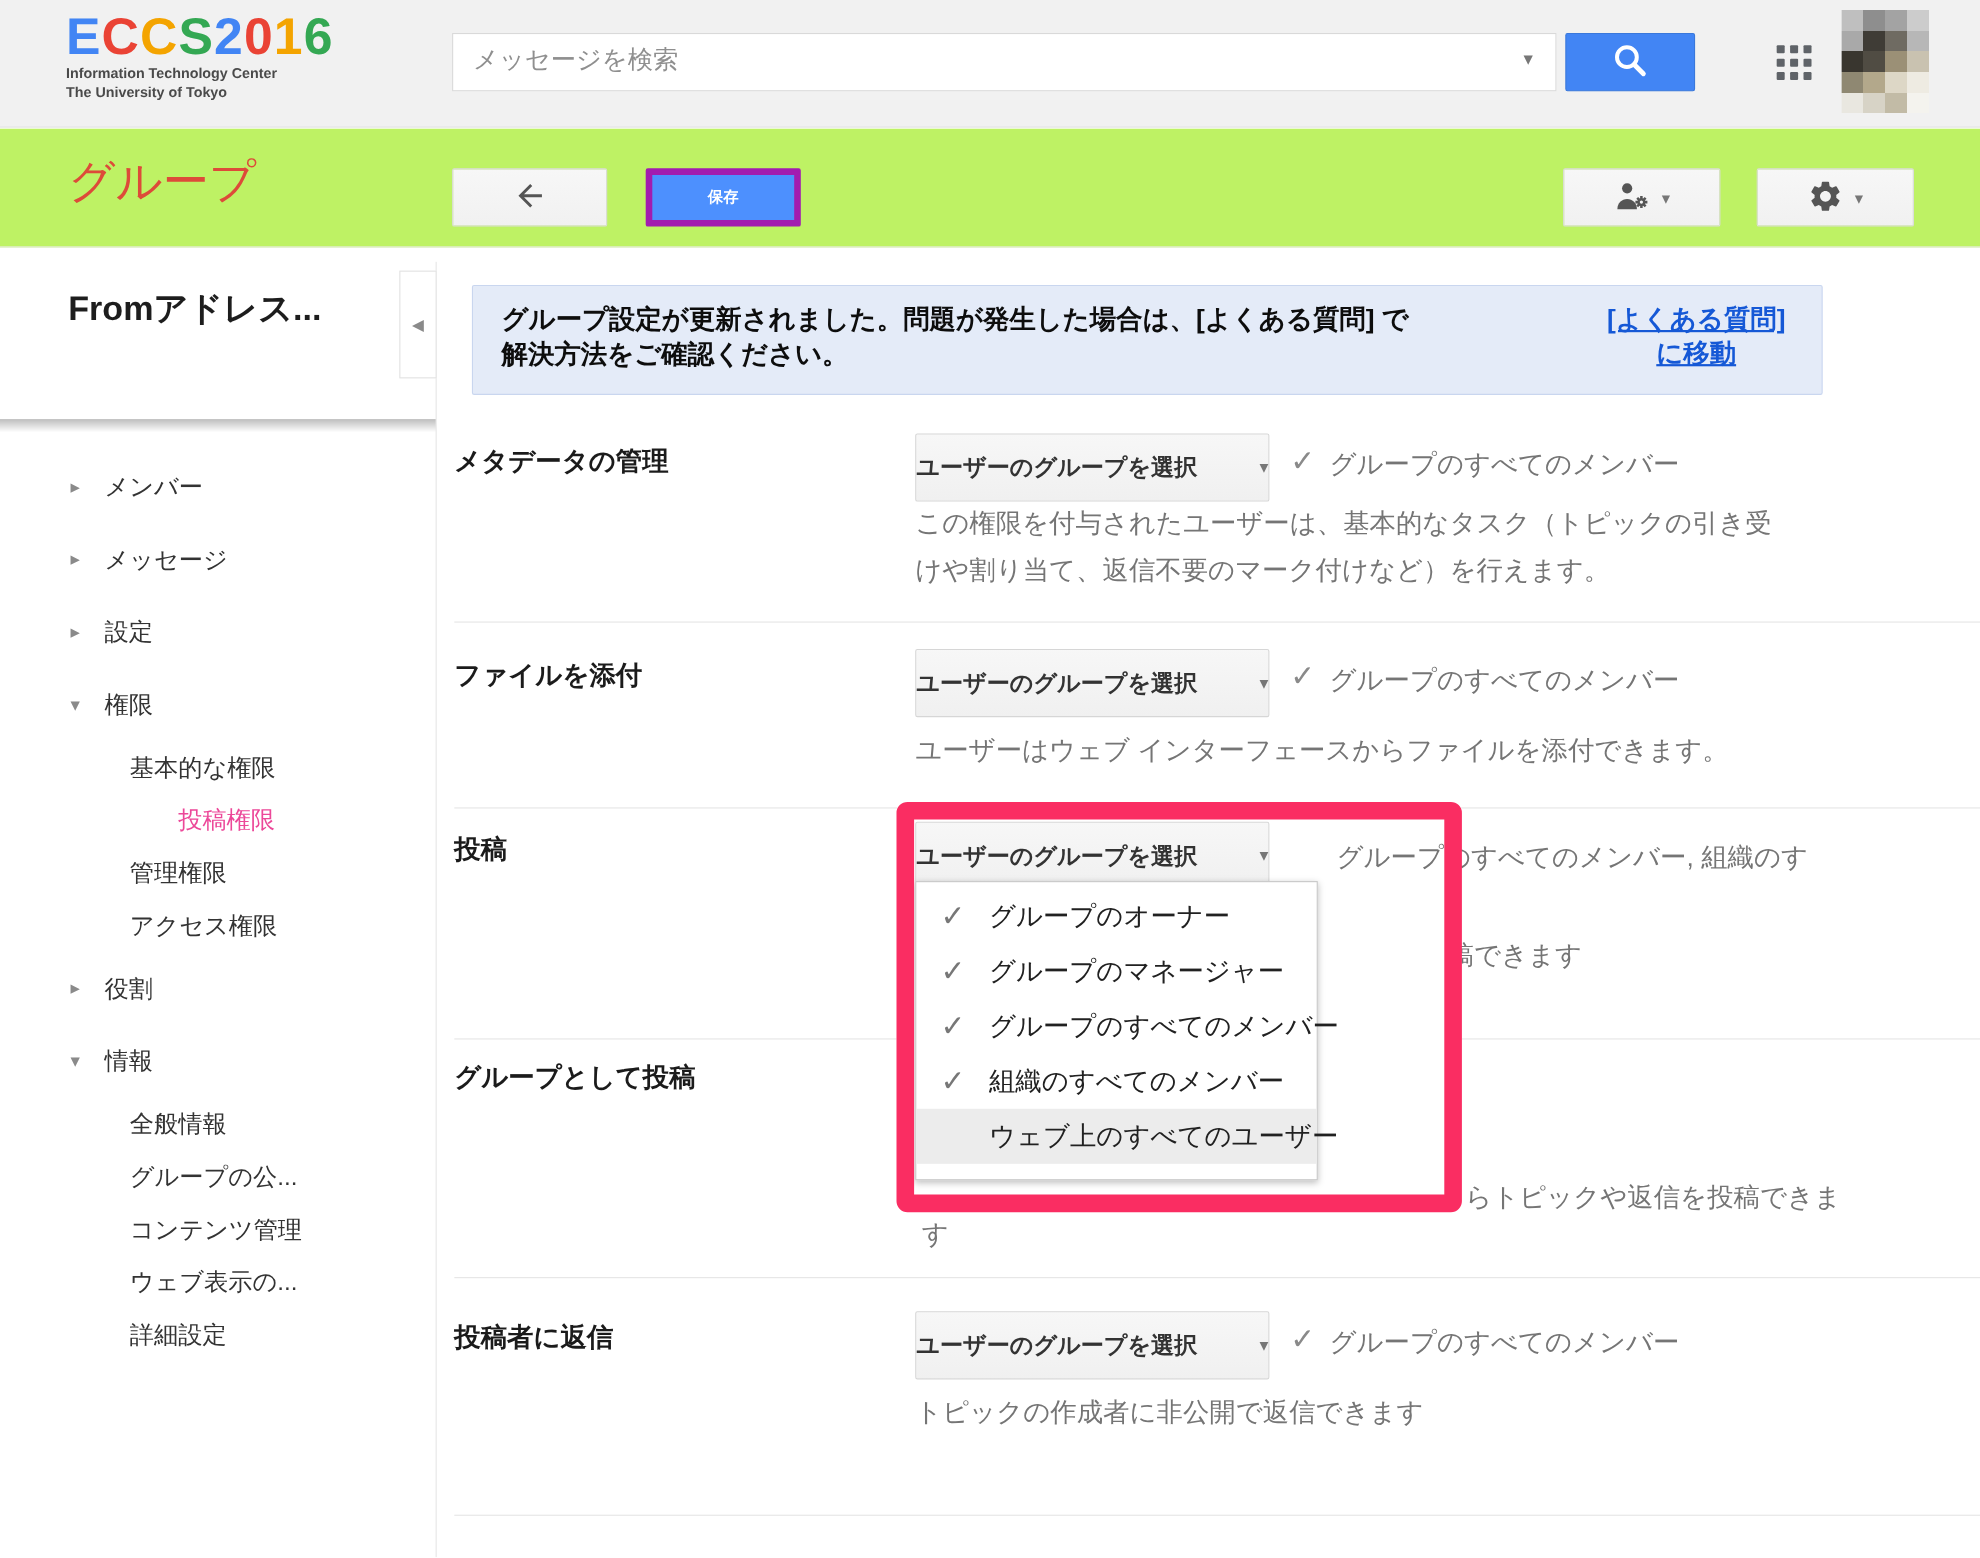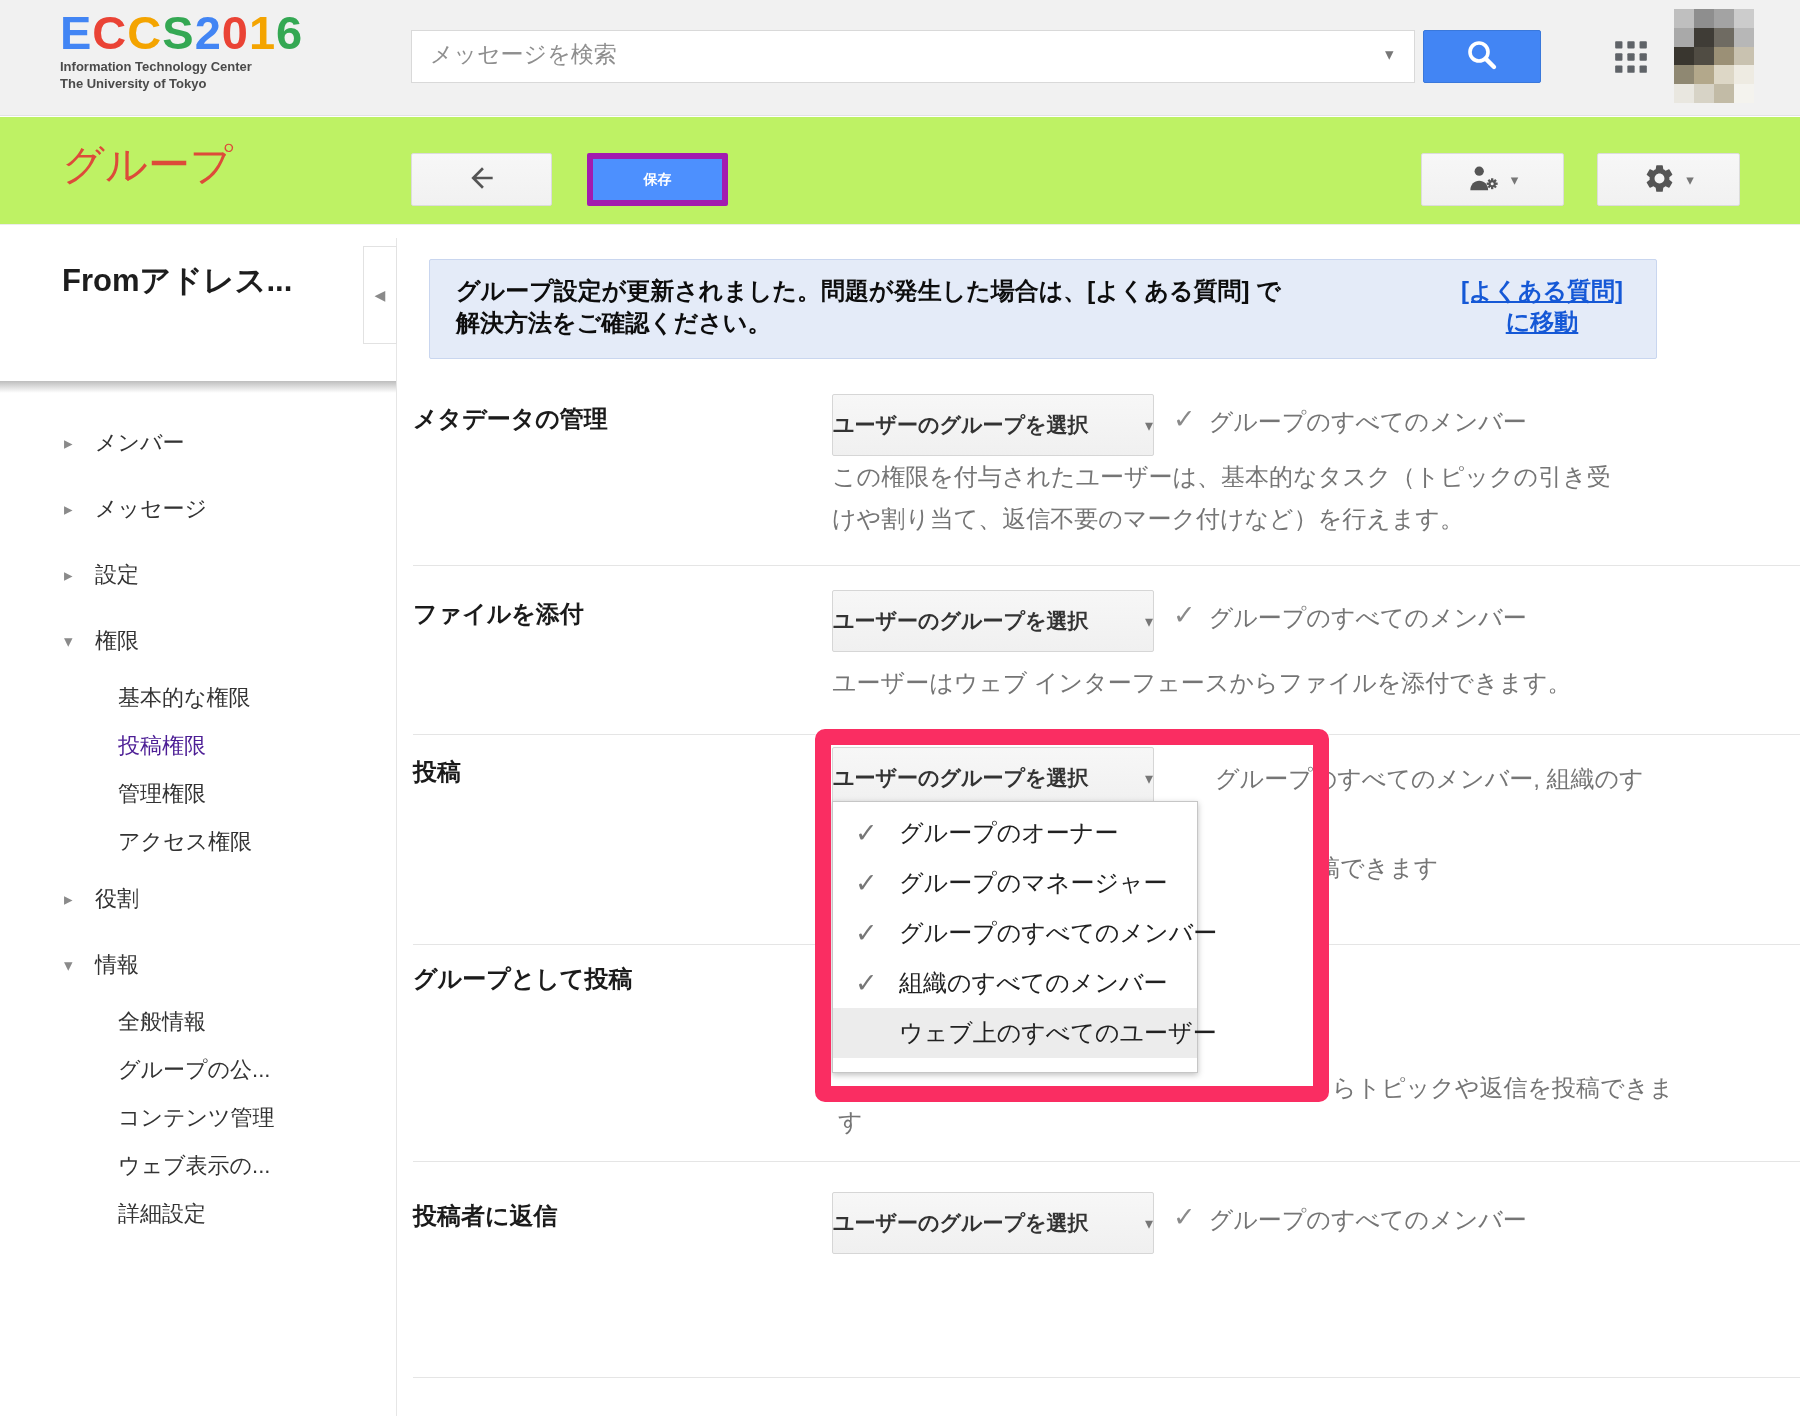--- a/index.html
+++ b/index.html
@@ -31,21 +31,21 @@
   
   .sidebar { position:absolute; left:0; top:238px; width:397px; height:1178px; background:#fff; border-right:1px solid #e6e6e6; }
   .group-name { position:absolute; left:62px; top:22px; font-size:31px; font-weight:bold; color:#1d1d1d; white-space:nowrap; }
   .collapse-btn { position:absolute; left:363px; top:8px; width:34px; height:98px; background:#fff; border:1px solid #e2e2e2; display:flex; align-items:center; justify-content:center; color:#8a8a8a; font-size:14px; cursor:pointer; }
   .side-shadow { position:absolute; left:0; top:143px; width:100%; height:12px; background:linear-gradient(to bottom, rgba(0,0,0,0.26), rgba(255,255,255,0)); }
   .side-menu { position:absolute; left:0; top:172px; width:100%; }
   .sm-item { position:relative; display:flex; align-items:center; font-size:22px; color:#333; cursor:pointer; }
   .sm-item.lvl0 { height:66px; padding-left:95px; }
   .sm-item.lvl1 { height:48px; padding-left:118px; }
   .sm-tri { position:absolute; left:64px; top:50%; transform:translateY(-50%); font-size:17px; color:#8a8a8a; }
-  .sm-item.selected { color:#4c1d95; }
+  .sm-item.selected { color:#ec4899;margin-left:44px; }
 
   
   .main { position:absolute; left:398px; top:238px; width:1402px; height:1178px; background:#fff; }
   .banner { position:absolute; left:31px; top:5px; width:1228px; height:100px; background:#e4ebf8; border:1px solid #c9d6ef; border-radius:2px; display:flex; justify-content:space-between; padding:15px 24px 0 26px;margin-top:16px; }
   .banner-msg { width:830px; font-size:24px; font-weight:bold; color:#0d0d0d; line-height:32px; }
   .banner-link { width:180px; font-size:24px; font-weight:bold; color:#1558d6; line-height:31px; text-align:center; text-decoration:underline; cursor:pointer; }
 
   .row-label { position:absolute; left:15px; font-size:24px; font-weight:bold; color:#1b1b1b; z-index:1;text-align:right; }
   .select-btn { position:absolute; width:322px; height:62px; background:linear-gradient(#f7f7f7,#f0f0f0); border:1px solid #d6d6d6; border-radius:2px; cursor:pointer; display:flex; align-items:center; justify-content:space-between; gap:14px; z-index:1; }
   .sb-label { font-size:21px; font-weight:bold; color:#333; }
@@ -312,16 +312,17 @@
 
     <div class="row-label r5-label">投稿者に返信</div>
     <button class="select-btn r5-btn">
       <span class="sb-label">ユーザーのグループを選択</span>
       <span class="sb-arrow">▾</span>
     </button>
     <div class="row-value r5-val">
       <span class="val-check">✓</span>
       <span>グループのすべてのメンバー</span>
     </div>
+    <div class="row-desc r5-desc">トピックの作成者に非公開で返信できます</div>
     <div class="divider d5"></div>
 
   </div>
 </div>
 
 </body></html>

